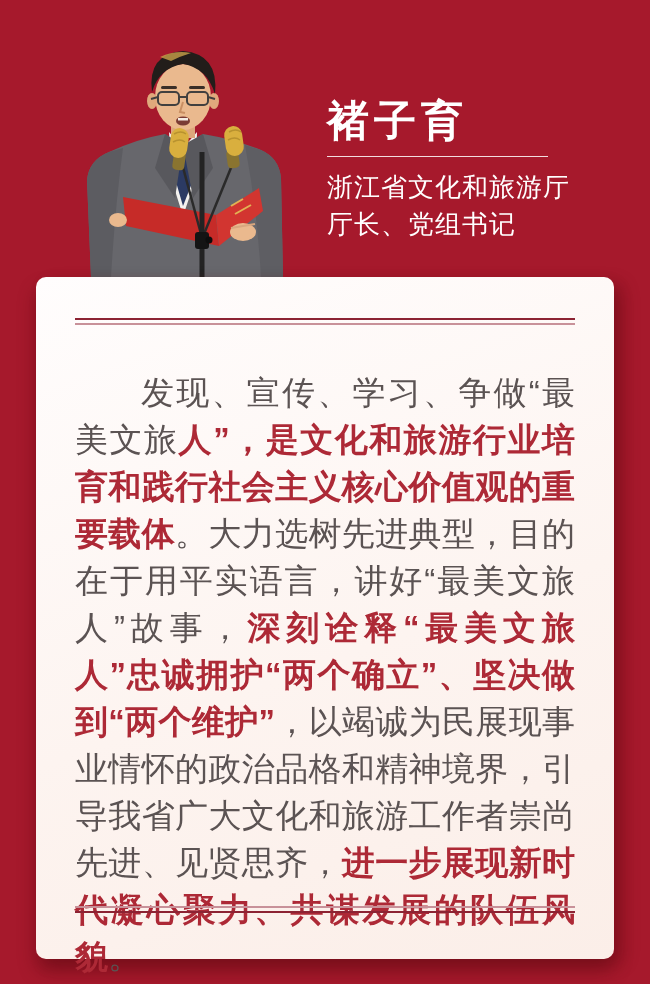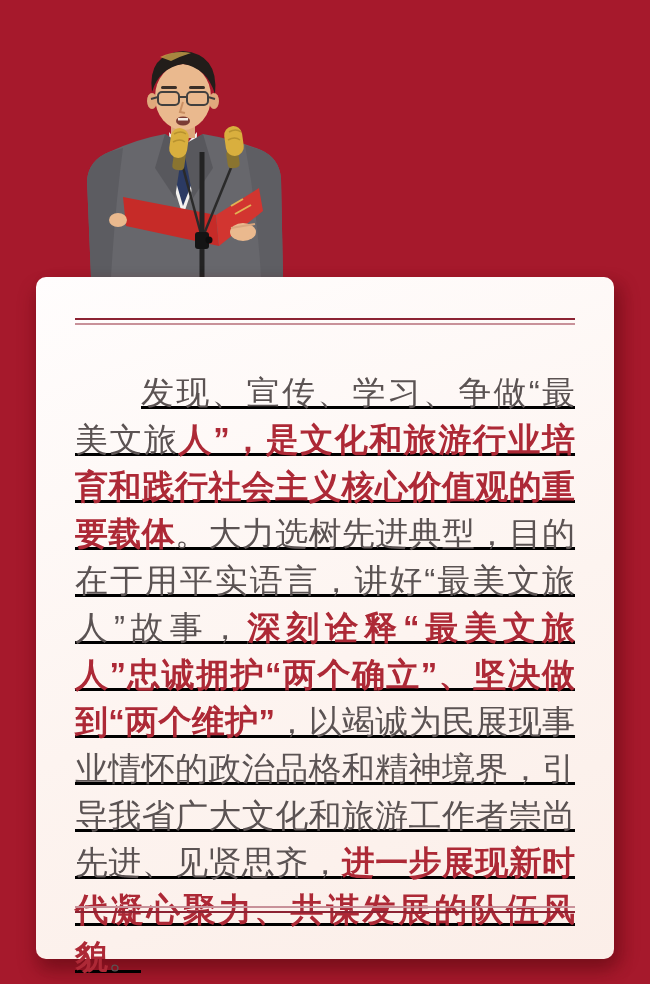--- a/index.html
+++ b/index.html
@@ -27,21 +27,20 @@
   .name-divider{width:221px;height:1px;background:rgba(255,255,255,.85);margin:14px 0 12px 0;}
   .speaker-title{font-size:26px;font-weight:400;line-height:37px;letter-spacing:1px;}
 
   
   .card{
     position:absolute;left:36px;top:277px;width:578px;height:682px;
     background:linear-gradient(160deg,var(--card-top) 0%,#fdf4f0 55%,var(--card-bottom) 100%);
     border-radius:10px;
     box-shadow:0 12px 18px rgba(88,8,16,.45), 10px 6px 16px rgba(88,8,16,.28);
     padding:41px 39px 0 39px;
-    text-decoration:underline;
   }
   .ornament{width:500px;}
   .ornament .line{width:100%;}
   .ornament .dark{height:2px;background:var(--deco-dark);}
   .ornament .light{height:2px;background:var(--deco-light);}
   .ornament .gap{height:3px;}
   .ornament-bottom{position:absolute;left:39px;bottom:46px;}
 
   .quote-paragraph{
     margin-top:44px;width:500px;
@@ -116,20 +115,28 @@
       <rect x="140" y="78" width="18" height="30" rx="9" fill="#d9af3e" transform="rotate(-8 149 93)"></rect>
       <path d="M89,86 q7,-4 12,0 M88,94 q7,-4 12,0" stroke="#b8922f" stroke-width="1.5" fill="none"></path>
       <path d="M144,84 q7,-4 12,0 M143,92 q7,-4 12,0" stroke="#b8922f" stroke-width="1.5" fill="none"></path>
 
       <rect x="114.5" y="104" width="5" height="125" fill="#232323"></rect>
       <rect x="110" y="184" width="14" height="17" rx="3" fill="#141414"></rect>
       <circle cx="124" cy="192" r="3.5" fill="#0d0d0d"></circle>
     </g>
   </svg>
 
+  <div class="speaker-info">
+    <div class="speaker-name">褚子育</div>
+    <div class="name-divider"></div>
+    <div class="speaker-title">
+      <div>浙江省文化和旅游厅</div>
+      <div>厅长、党组书记</div>
+    </div>
+  </div>
 
   <div class="card">
     <div class="ornament">
       <div class="line dark"></div>
         <div class="gap"></div>
         <div class="line light"></div>
     </div>
 
     <p class="quote-paragraph"><span class="seg-normal">发现、宣传、学习、争做“最美文旅</span><span class="seg-em">人”，是文化和旅游行业培育和践行社会主义核心价值观的重要载体</span><span class="seg-normal">。大力选树先进典型，目的在于用平实语言，讲好“最美文旅人”故事，</span><span class="seg-em">深刻诠释“最美文旅人”忠诚拥护“两个确立”、坚决做到“两个维护”</span><span class="seg-normal">，以竭诚为民展现事业情怀的政治品格和精神境界，引导我省广大文化和旅游工作者崇尚先进、见贤思齐，</span><span class="seg-em">进一步展现新时代凝心聚力、共谋发展的队伍风貌</span><span class="seg-normal">。</span></p>
 

